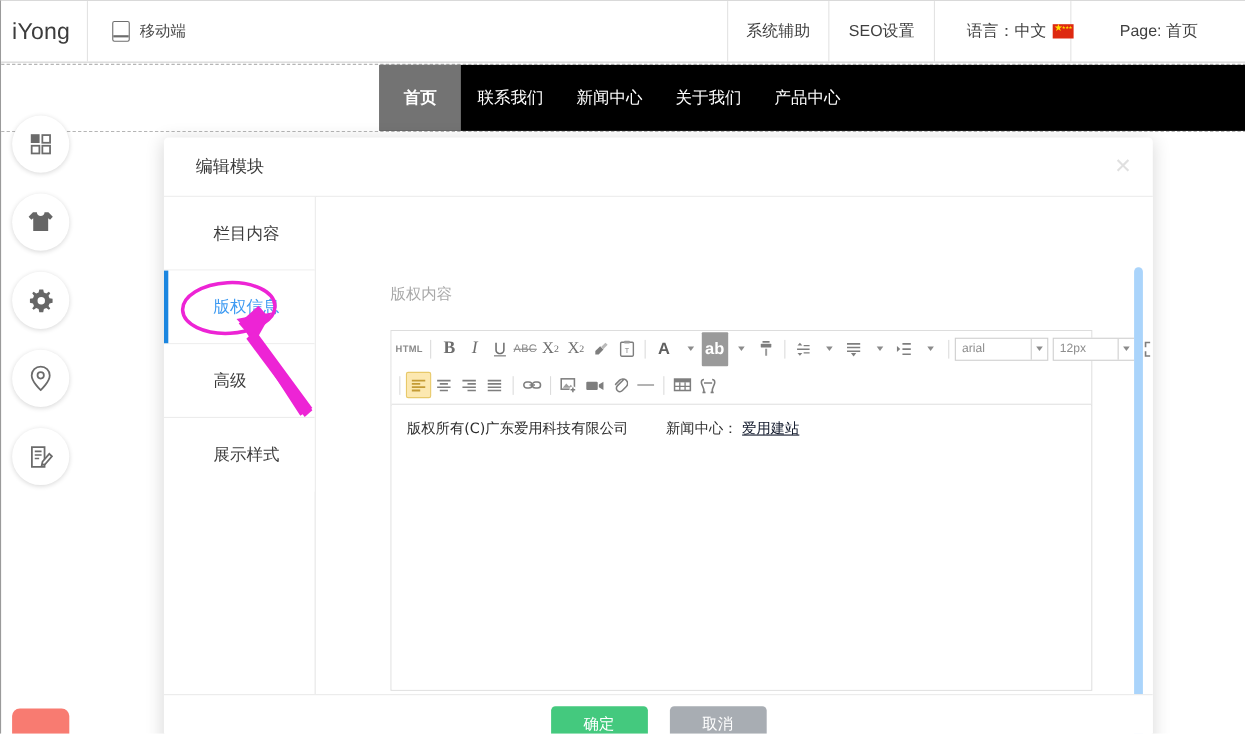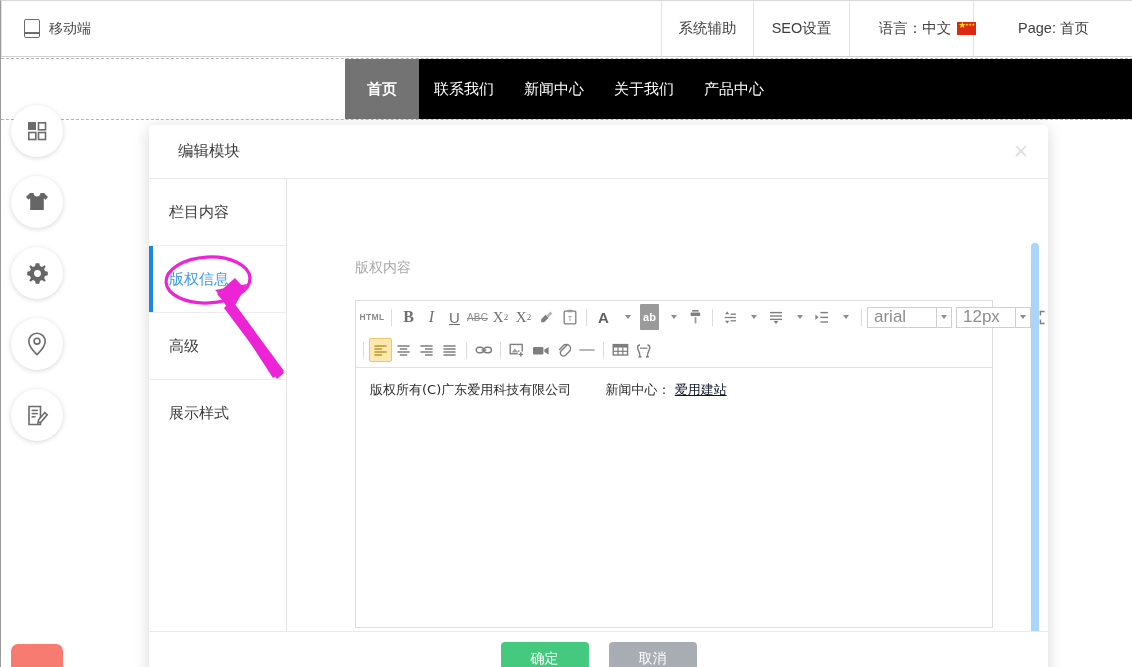--- a/index.html
+++ b/index.html
@@ -217,21 +217,21 @@
     left: 0; top: 0;
     width: 138px; height: 452px;
     background: #ffffff;
     border-right: 1px solid #e6e6e6;
   }
   .tab {
     position: relative;
     height: 67px;
     display: flex;
     align-items: center;
-    padding-left: 20px;
+    padding-left: 45px;
     font-size: 15px;
     color: #3c3c3c;
     cursor: pointer;
     border-bottom: 1px solid #ececec;
     background: #ffffff;
   }
   .tab.active {
     color: #3f9bf2;
     border-bottom: 1px solid #ececec;
   }
@@ -311,34 +311,34 @@
     border-top: 4px solid #8b8b8b;
   }
   .tbtn-b { font-size: 16px; font-weight: bold; font-family: "Liberation Serif", serif; color: #6f6f6f; }
   .tbtn-i { font-size: 16px; font-style: italic; font-family: "Liberation Serif", serif; color: #6f6f6f; }
   .tbtn-u { font-size: 15px; text-decoration: underline; color: #6f6f6f; }
   .tbtn-s { font-size: 10px; text-decoration: line-through; color: #8a8a8a; letter-spacing: .2px; }
   .tbtn-sup, .tbtn-sub { font-size: 15px; color: #6f6f6f; font-family: "Liberation Serif", serif; }
   .tbtn-sup sup, .tbtn-sub sub { font-size: 9px; }
   .tbtn-A { font-size: 15px; font-weight: bold; color: #5f5f5f; }
   .ab-chip {
-    font-size: 11px; font-weight: bold; color: #ffffff;
+    font-size: 15px; font-weight: bold; color: #ffffff;
     background: #9a9a9a; padding: 7px 3px; border-radius: 1px;
   }
 
   .selwrap {
     display: flex; align-items: center;
     border: 1px solid #cfcfcf;
     height: 21px;
     background: #ffffff;
     margin-right: 4px;
     flex: none;
   }
   .selwrap .selval {
-    font-size: 17px;
+    font-size: 11px;
     color: #8e8e8e;
     padding: 0 6px;
     white-space: nowrap;
   }
   .selwrap.font .selval { width: 68px; }
   .selwrap.size .selval { width: 58px; }
   .selarrow {
     width: 15px; height: 19px;
     border-left: 1px solid #cfcfcf;
     display: flex; align-items: center; justify-content: center;
@@ -417,20 +417,21 @@
     pointer-events: none;
     z-index: 90;
   }
 </style>
 </head>
 <body>
 
 <div id="app">
 
   <div class="topbar">
+    <div class="brand">iYong</div>
     <div class="topbar-sep"></div>
     <div class="mobile-item">
       <span class="mobile-glyph"></span>
       <span>移动端</span>
     </div>
     <div class="topbar-spacer"></div>
     <div class="topbar-cell cell-sys">系统辅助</div>
     <div class="topbar-cell cell-seo">SEO设置</div>
     <div class="topbar-cell cell-lang">
       <span>语言：中文</span>

